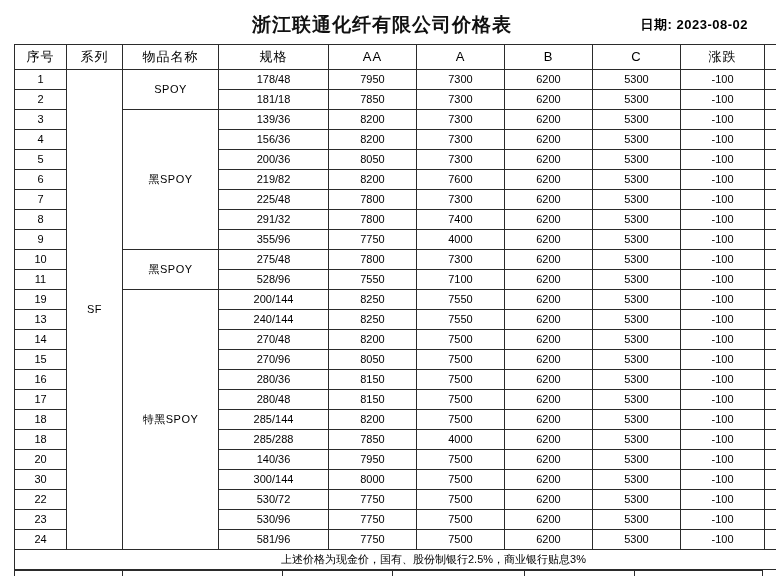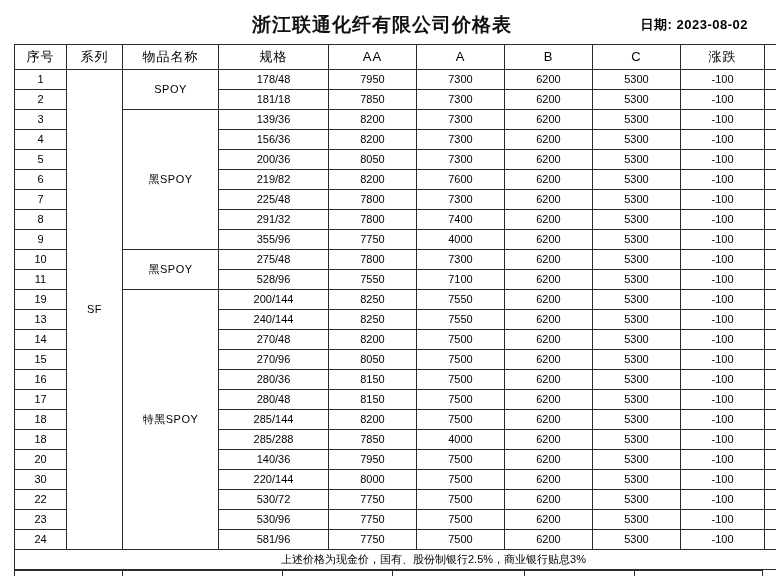--- a/index.html
+++ b/index.html
@@ -347,21 +347,21 @@
           <td class="spec">140/36</td>
           <td class="num">7950</td>
           <td class="num">7500</td>
           <td class="num">6200</td>
           <td class="num">5300</td>
           <td class="num">-100</td>
           <td class="num"></td>
         </tr>
         <tr>
           <td class="num">30</td>
-          <td class="spec">220/144</td>
+          <td class="spec">300/144</td>
           <td class="num">8000</td>
           <td class="num">7500</td>
           <td class="num">6200</td>
           <td class="num">5300</td>
           <td class="num">-100</td>
           <td class="num"></td>
         </tr>
         <tr>
           <td class="num">22</td>
           <td class="spec">530/72</td>

